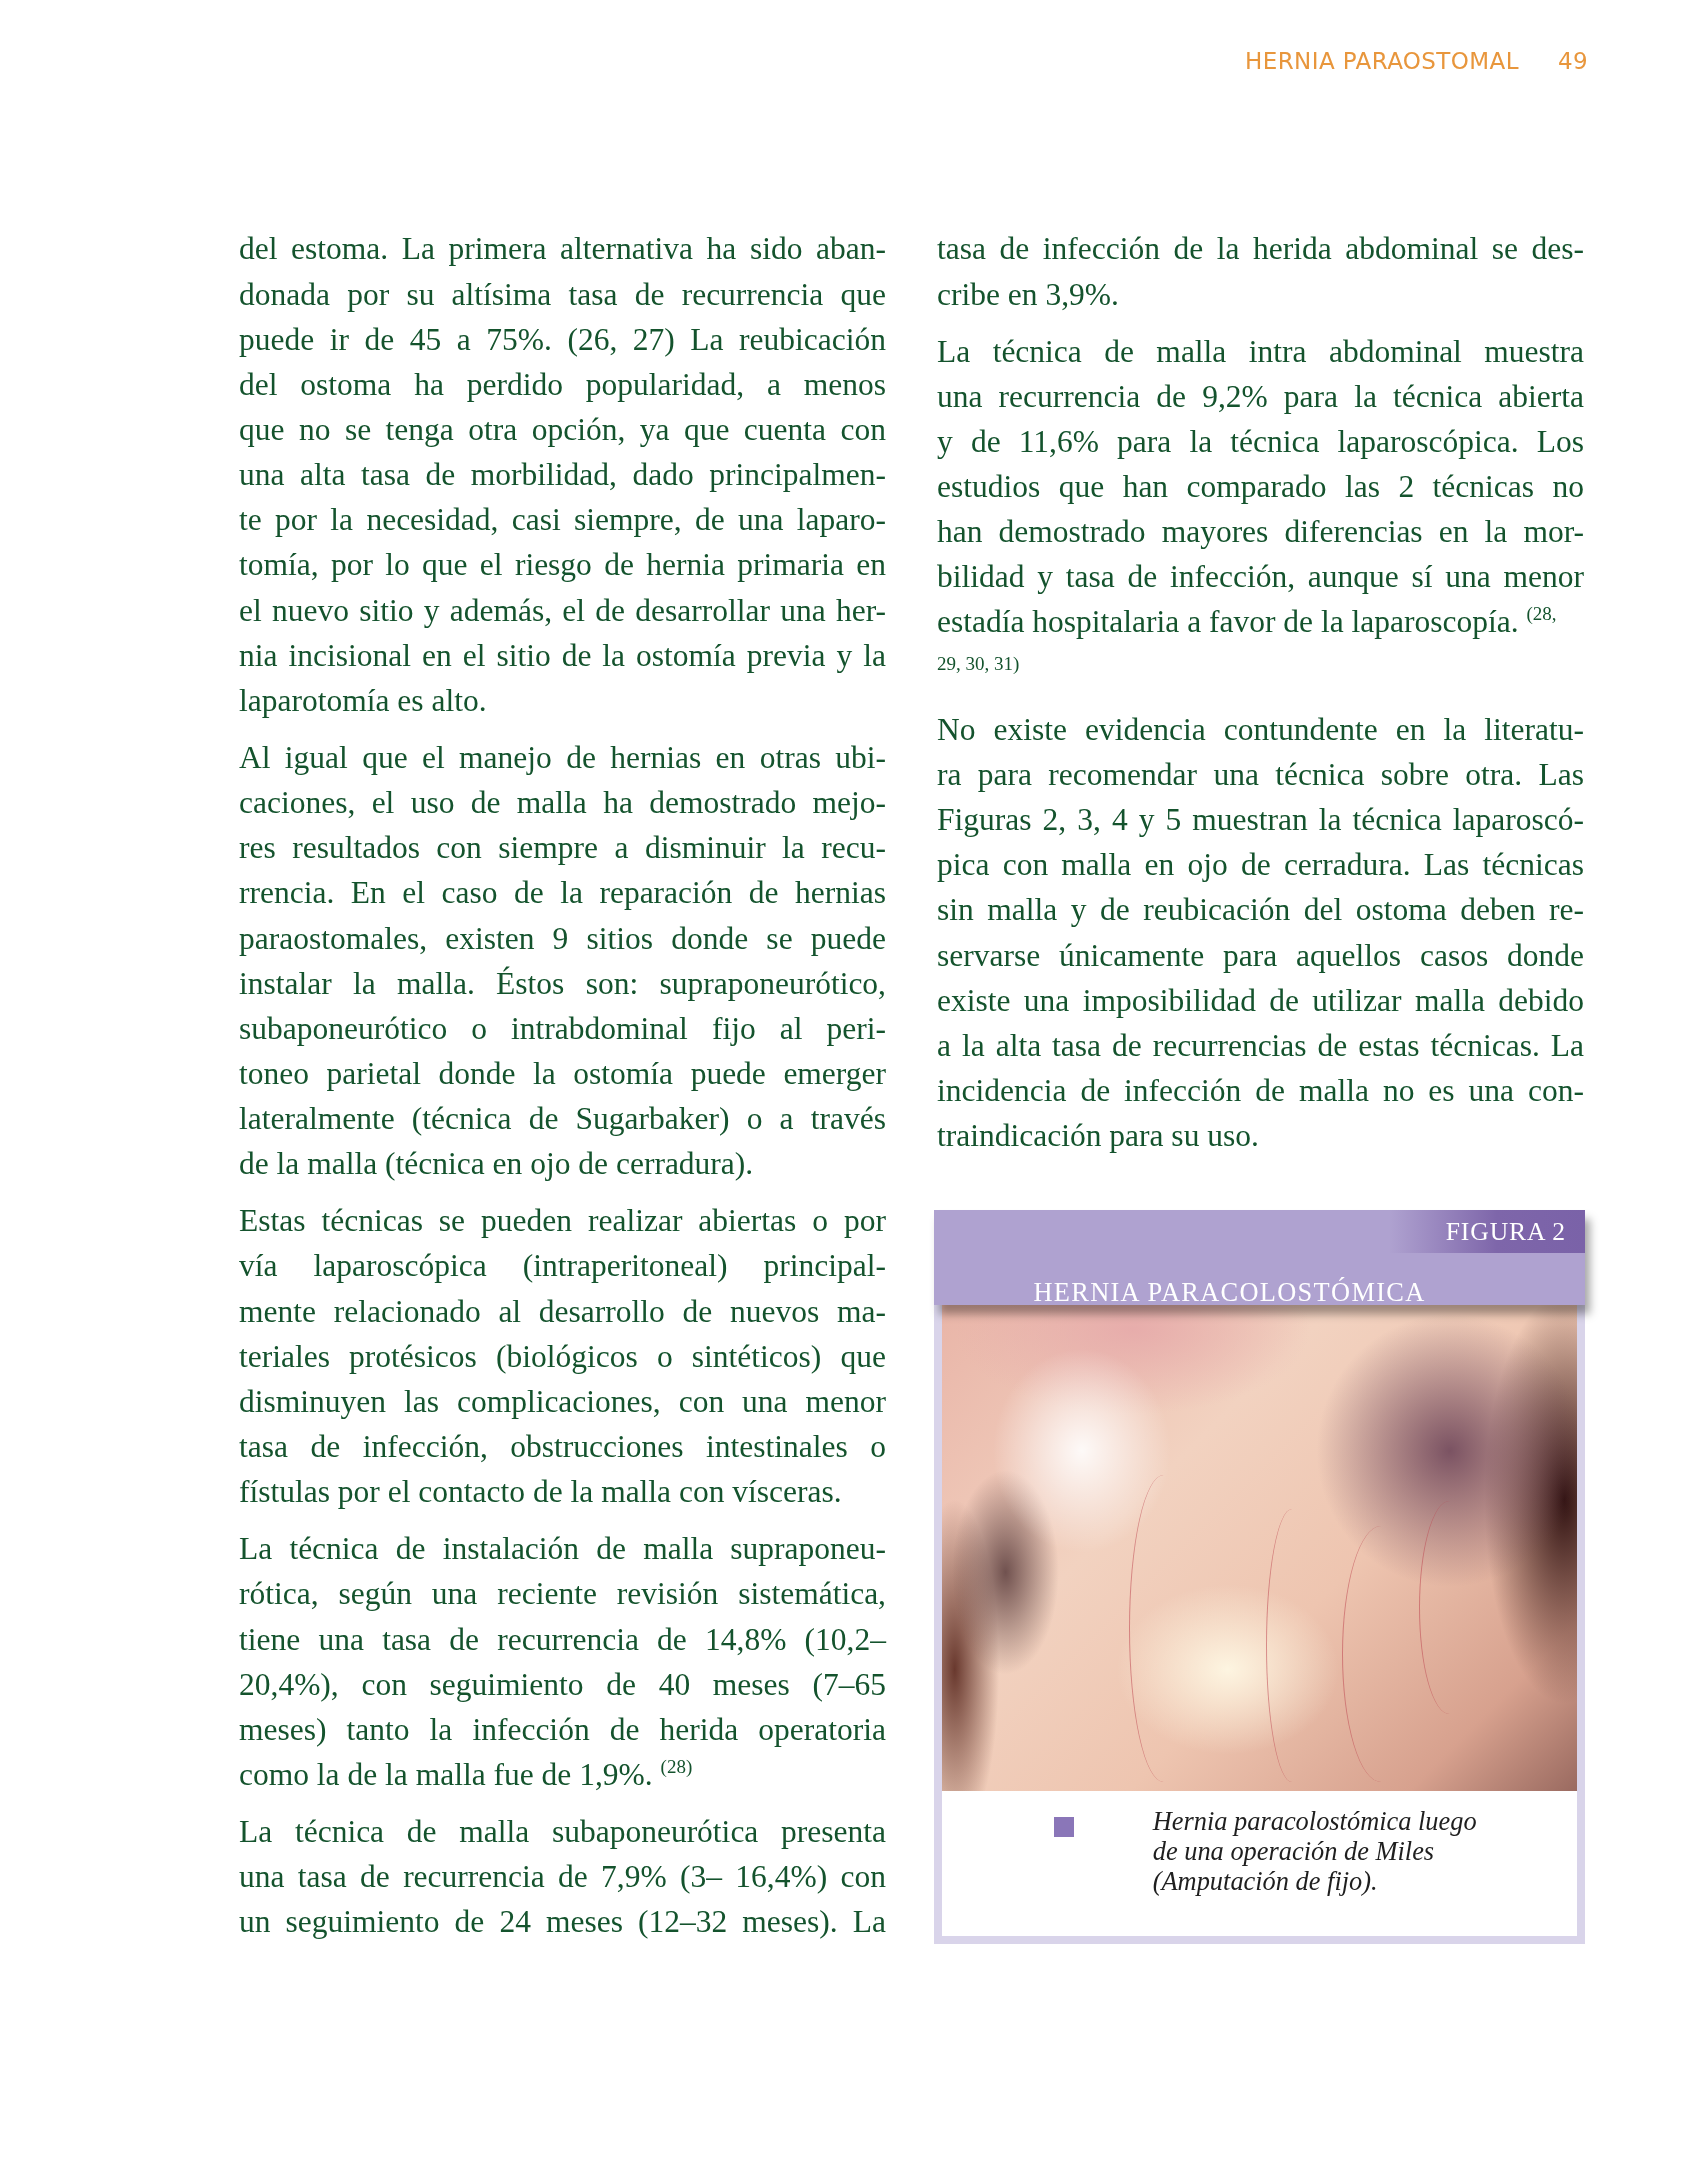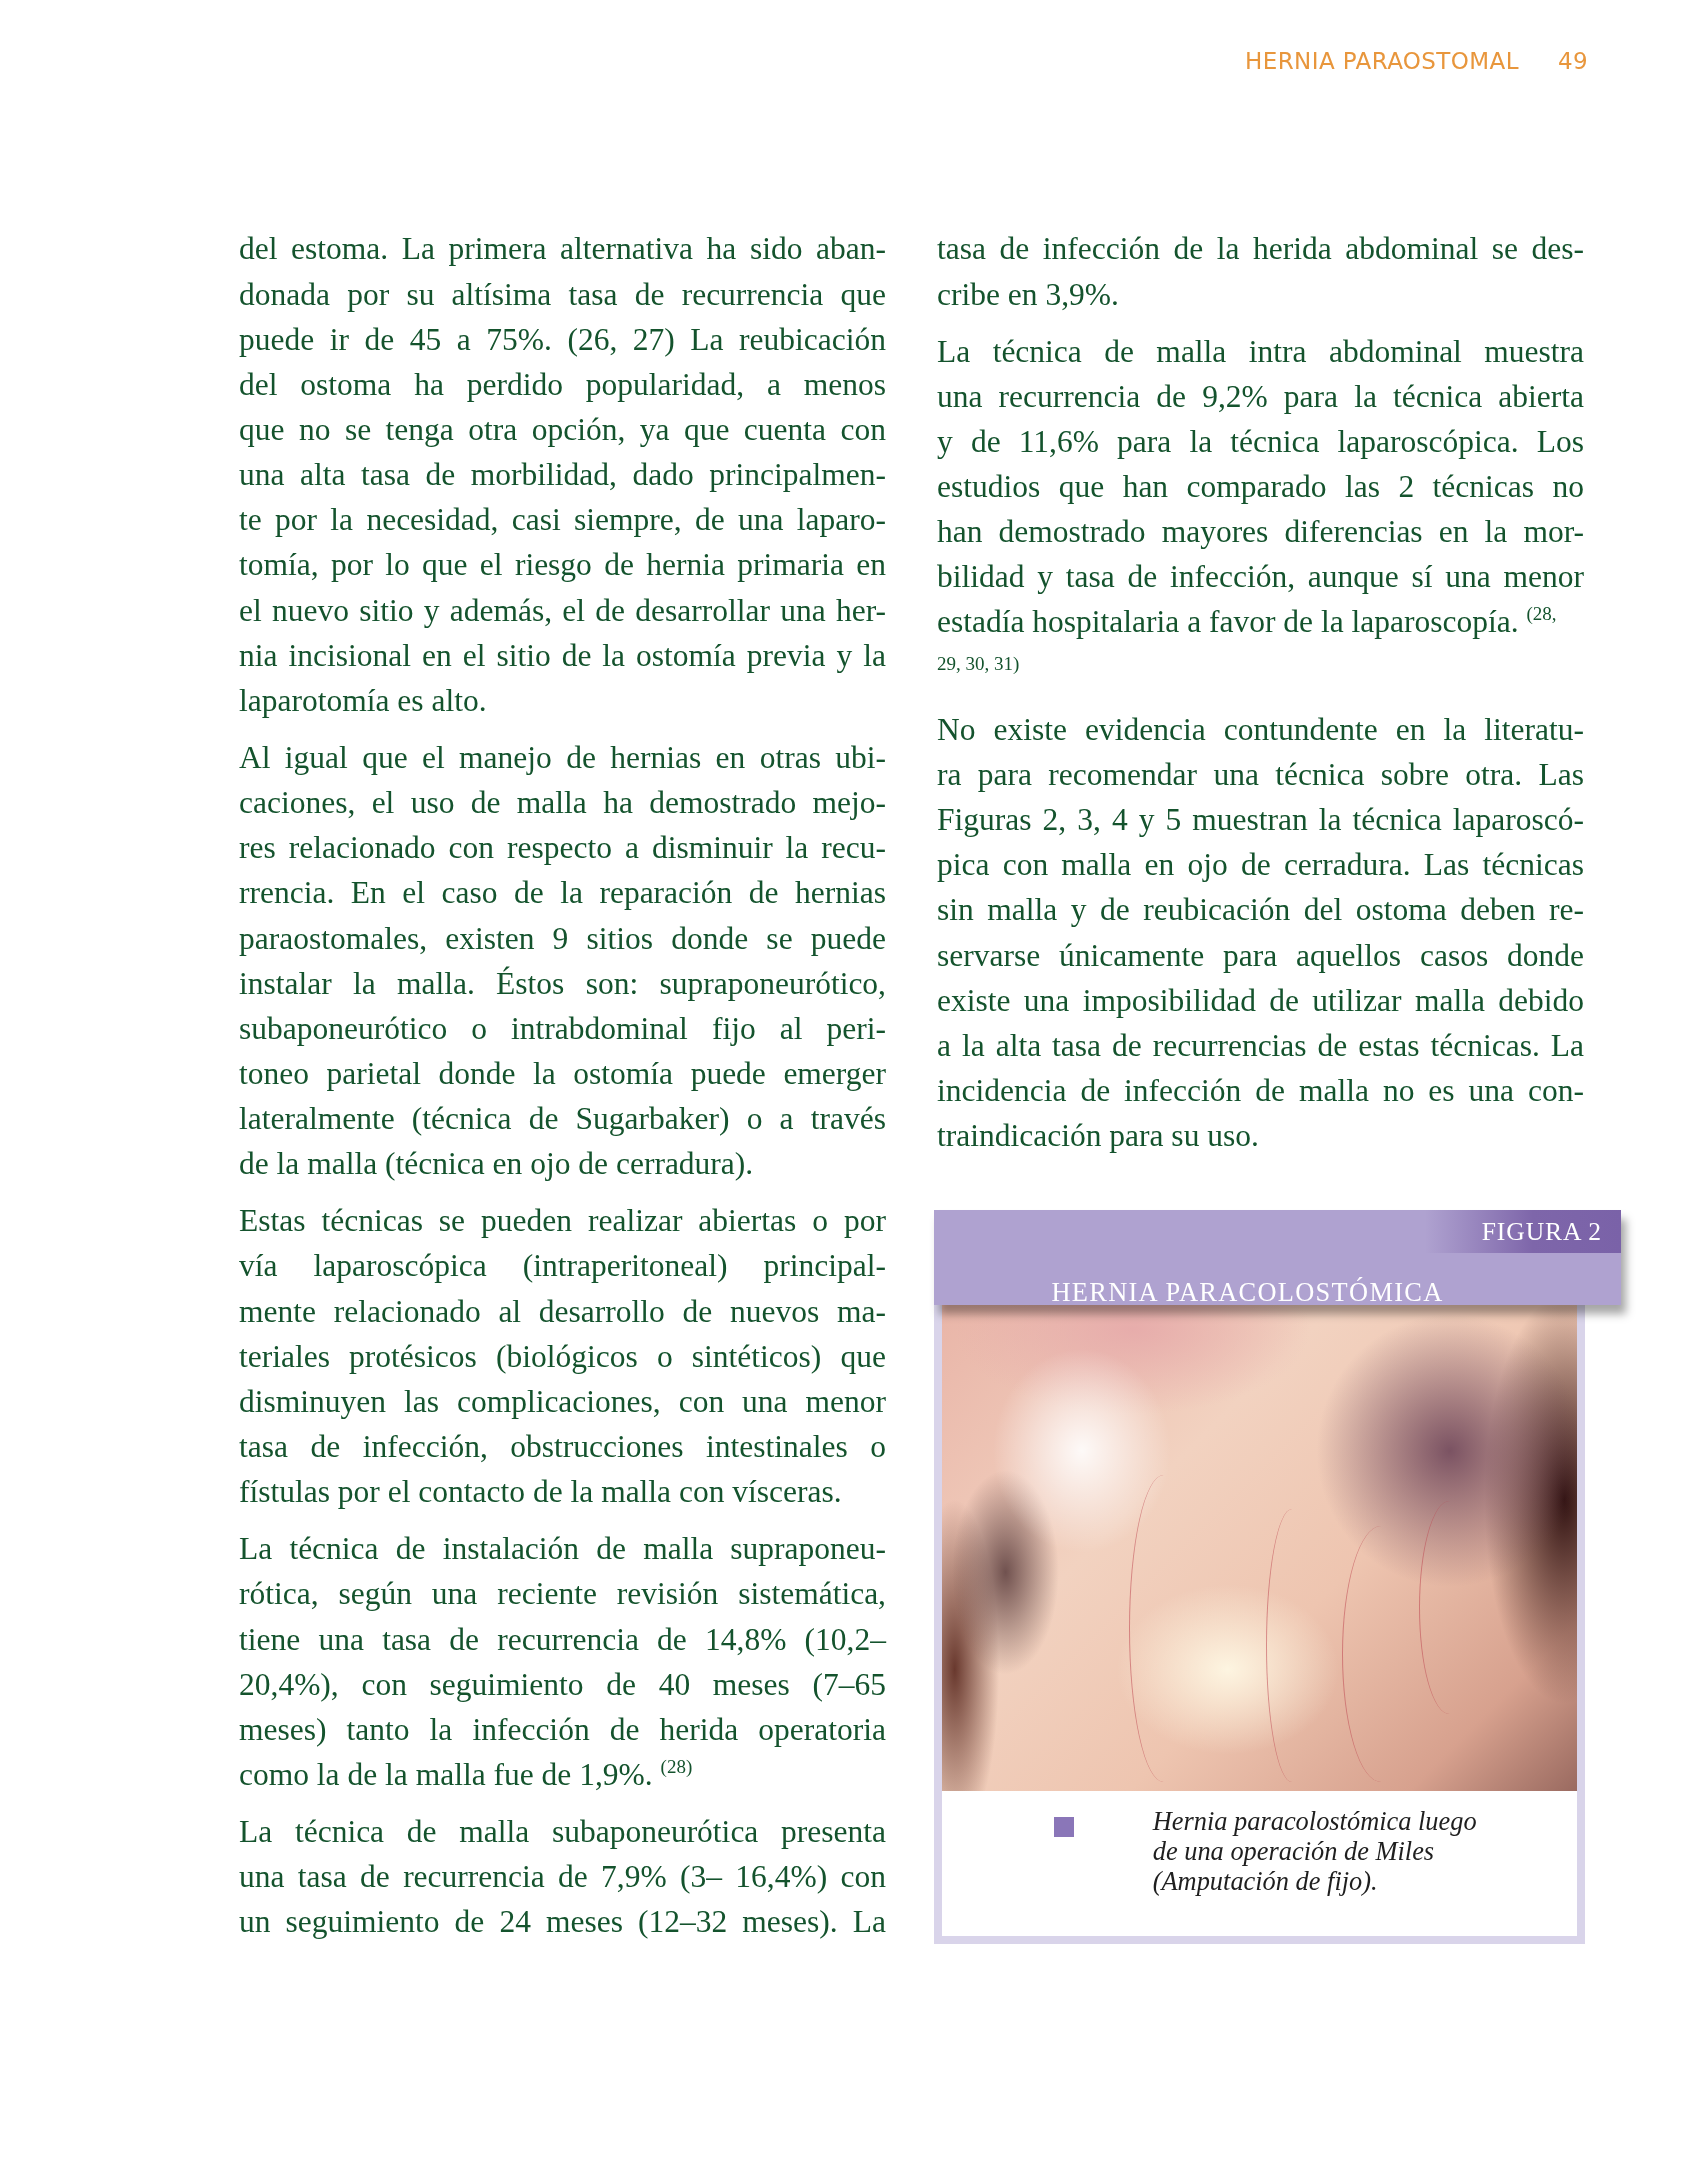--- a/index.html
+++ b/index.html
@@ -26,21 +26,20 @@
   
   .figure {
     position: absolute; left: 934px; top: 1210px; width: 651px; height: 734px;
     background: #d9d4ea;
   }
   .fig-header {
     position: absolute; left: 0; top: 0; width: 651px; height: 95px;
     background: #afa2d0;
     box-shadow: 5.1px 8.5px 8.5px rgba(0,0,0,0.35);
     z-index: 2;
-    padding-left: 36px;
   }
   .fig-number-strip {
     position: absolute; right: 0; top: 0; height: 43px; width: 196px;
     background: linear-gradient(to right, rgba(126,102,170,0) 0%, #7e66aa 55%, #7a62a8 100%);
   }
   .fig-number {
     position: absolute; right: 19px; top: 6.8px;
     font-family: "Liberation Serif", serif; font-size: 25.6px; color: #ffffff; letter-spacing: 0.9px;
   }
   .fig-title {
@@ -90,21 +89,21 @@
   <div class="line" style="top:414px">que no se tenga otra opción, ya que cuenta con</div>
   <div class="line" style="top:459px">una alta tasa de morbilidad, dado principalmen-</div>
   <div class="line" style="top:504px">te por la necesidad, casi siempre, de una laparo-</div>
   <div class="line" style="top:549px">tomía, por lo que el riesgo de hernia primaria en</div>
   <div class="line" style="top:595px">el nuevo sitio y además, el de desarrollar una her-</div>
   <div class="line" style="top:640px">nia incisional en el sitio de la ostomía previa y la</div>
   <div class="line last" style="top:685px">laparotomía es alto.</div>
 
   <div class="line" style="top:742px">Al igual que el manejo de hernias en otras ubi-</div>
   <div class="line" style="top:787px">caciones, el uso de malla ha demostrado mejo-</div>
-  <div class="line" style="top:832px">res relacionado con respecto a disminuir la recu-</div>
+  <div class="line" style="top:832px">res resultados con siempre a disminuir la recu-</div>
   <div class="line" style="top:877px">rrencia. En el caso de la reparación de hernias</div>
   <div class="line" style="top:923px">paraostomales, existen 9 sitios donde se puede</div>
   <div class="line" style="top:968px">instalar la malla. Éstos son: supraponeurótico,</div>
   <div class="line" style="top:1013px">subaponeurótico o intrabdominal fijo al peri-</div>
   <div class="line" style="top:1058px">toneo parietal donde la ostomía puede emerger</div>
   <div class="line" style="top:1103px">lateralmente (técnica de Sugarbaker) o a través</div>
   <div class="line last" style="top:1148px">de la malla (técnica en ojo de cerradura).</div>
 
   <div class="line" style="top:1205px">Estas técnicas se pueden realizar abiertas o por</div>
   <div class="line" style="top:1250px">vía laparoscópica (intraperitoneal) principal-</div>

